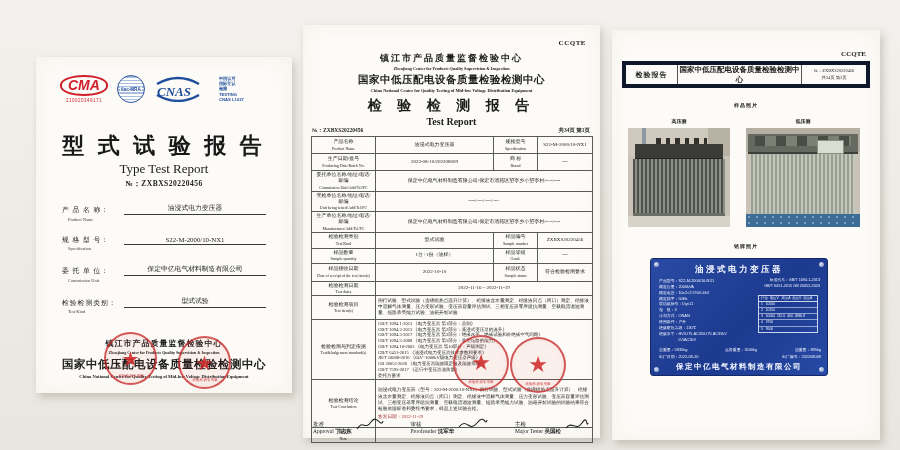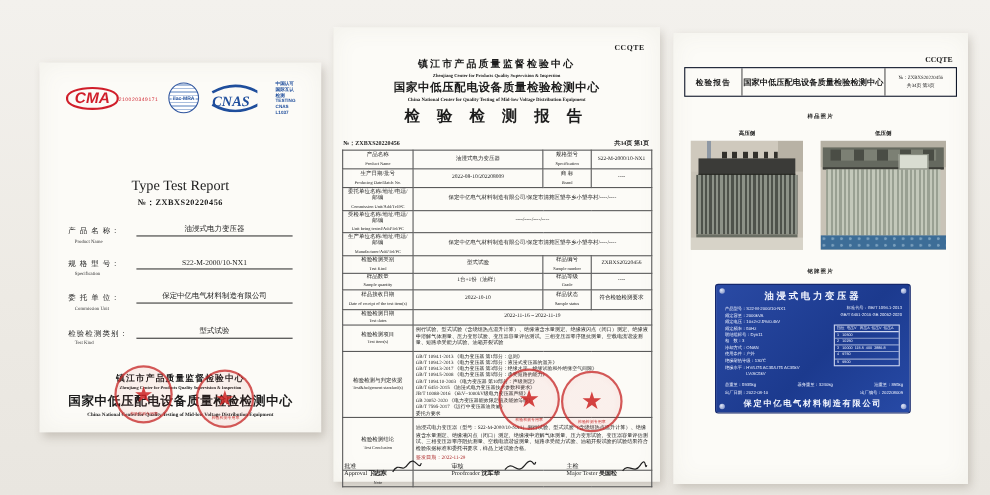--- a/index.html
+++ b/index.html
@@ -5,21 +5,21 @@
   *{margin:0;padding:0;box-sizing:border-box}
   html,body{width:900px;height:450px;overflow:hidden;background:#eeebe6;
     font-family:"Liberation Serif","DejaVu Serif",serif;color:#1c1c1c;}
   .canvas{position:absolute;left:0;top:0;width:900px;height:450px;
     background:linear-gradient(180deg,#f3f1ed 0%,#edeae4 60%,#e9e6e0 100%);}
   .page{position:absolute;background:#fcfbf7;
     box-shadow:3px 4px 8px rgba(90,80,65,.25), inset 0 0 22px rgba(120,108,90,.07);}
   
   #page1{left:36px;top:57px;width:256px;height:336px;}
   .logo-row{position:absolute;top:12px;left:24px;width:212px;height:40px;display:flex;align-items:center;gap:9px;}
-  .cma-box{display:flex;flex-direction:row;align-items:center;}
+  .cma-box{display:flex;flex-direction:column;align-items:center;}
   .cma-text{font-family:"Liberation Sans",sans-serif;font-weight:bold;font-style:italic;
     font-size:14px;color:#d01e2a;border:2px solid #d01e2a;border-radius:50% / 46%;padding:0 6px;line-height:17px;}
   .cma-num{font-size:4.5px;color:#d01e2a;letter-spacing:.5px;margin-top:2px;font-family:"Liberation Sans",sans-serif;}
   .ilac-circle{width:28px;height:28px;border-radius:50%;border:1.5px solid #30569f;
     background:repeating-linear-gradient(0deg,#ffffff 0 1.6px,#a9bedd 1.6px 3.2px);
     display:flex;align-items:center;justify-content:center;flex:0 0 auto;}
   .ilac-label{font-family:"Liberation Sans",sans-serif;font-size:4.6px;font-weight:bold;color:#1f4e9c;background:rgba(255,255,255,.8);padding:0 1px;}
   .cnas-wrap{display:flex;align-items:center;gap:17px;}
   .cnas-side{display:flex;flex-direction:column;font-family:"Liberation Sans",sans-serif;
     font-size:4.2px;line-height:1.25;color:#1f4e9c;font-weight:bold;}
@@ -63,21 +63,21 @@
   .p2-table .en{font-size:4px;color:#222;}
   .p2-table .long{text-align:left;font-size:4.7px;line-height:1.3;}
   .p2-table .std{text-align:left;font-size:4.5px;line-height:1.28;}
   .p2-sign{position:absolute;top:392px;left:10px;width:277px;display:flex;justify-content:space-between;font-size:5.5px;}
   .sig-item{display:flex;align-items:flex-end;gap:3px;}
   .sig-txt{line-height:1.3;}
   .sig-svg{margin-bottom:2px;}
   
   #page3{left:612px;top:30px;width:268px;height:410px;}
   .p3-corner{position:absolute;top:20px;right:14px;font-size:7px;font-weight:bold;}
-  .p3-header{position:absolute;top:31px;left:10px;width:248px;height:27px;display:flex;border:1px solid #0f172a;}
+  .p3-header{position:absolute;top:31px;left:10px;width:248px;height:27px;display:flex;border:4px solid #0f172a;}
   .p3-hc{border-right:1px solid #555;display:flex;align-items:center;justify-content:center;text-align:center;}
   .p3-hc:last-child{border-right:none;flex-direction:column;}
   .p3-hc1{width:52px;font-size:7px;font-weight:bold;letter-spacing:1px;}
   .p3-hc2{flex:1;font-size:7.5px;font-weight:bold;}
   .p3-hc3{width:64px;font-size:4.4px;line-height:1.5;}
   .p3-sec{position:absolute;left:0;width:100%;text-align:center;font-size:5px;font-weight:bold;letter-spacing:1px;}
   .ph-label{position:absolute;font-size:5px;font-weight:bold;text-align:center;}
   .photo{position:absolute;overflow:hidden;background:#c9c3b7;}
   .ph-wall{position:absolute;top:0;left:0;right:0;height:28%;
     background:linear-gradient(90deg,#cfc9bd 0 14%,#8e98a4 14% 18%,#cfc9bd 18% 78%,#b8b2a5 78% 100%);}
@@ -142,20 +142,21 @@
         <div class="cnas-side">
           <span>中国认可</span>
           <span>国际互认</span>
           <span>检测</span>
           <span>TESTING</span>
           <span>CNAS L1037</span>
         </div>
       </div>
     </div>
 
+    <div class="p1-title">型 式 试 验 报 告</div>
     <div class="p1-title-en">Type Test Report</div>
     <div class="p1-no">№：ZXBXS20220456</div>
 
     <div class="p1-fields">
       <div class="p1-field">
         <div class="p1-frow">
             <span class="p1-flabel">产 品 名 称：</span>
             <span class="p1-fvalue">油浸式电力变压器</span>
           </div>
         <div class="p1-fsub">Product Name</div>
@@ -201,20 +202,21 @@
   </div>
 
   <div class="page" id="page2">
     <div class="p2-corner">CCQTE</div>
     <div class="p2-head">
       <div class="p2-cn1">镇江市产品质量监督检验中心</div>
       <div class="p2-en1">Zhenjiang Center for Products Quality Supervision &amp; Inspection</div>
       <div class="p2-cn2">国家中低压配电设备质量检验检测中心</div>
       <div class="p2-en2">China National Center for Quality Testing of Mid-low Voltage Distribution Equipment</div>
       <div class="p2-tcn">检 验 检 测 报 告</div>
+      <div class="p2-ten">Test Report</div>
     </div>
     <div class="p2-noline">№：ZXBXS20220456</div>
     <div class="p2-pageline">共34页 第1页</div>
 
     <table class="p2-table">
       <colgroup>
           <col style="width:64px">
           <col style="width:118px">
           <col style="width:44px">
           <col style="width:55px">

